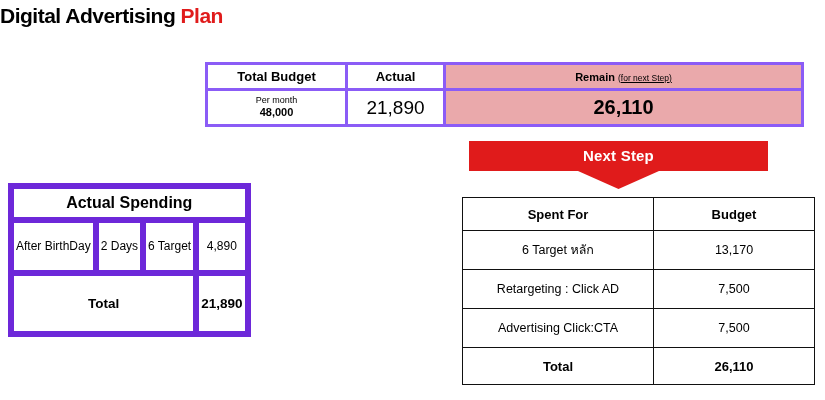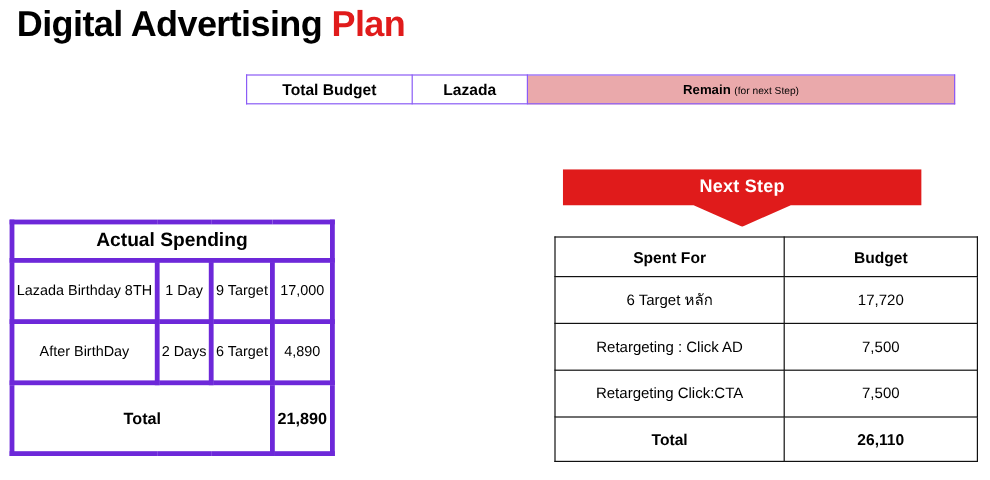--- a/index.html
+++ b/index.html
@@ -12,41 +12,41 @@
     background: #ffffff;
     font-family: "Liberation Sans", sans-serif;
     color: #000000;
     position: relative;
     overflow: hidden;
   }
 
   
   #title {
     position: absolute;
-    left: 14px;
+    left: 0;
     top: 4px;
-    font-size: 30px;
+    font-size: 21px;
     font-weight: bold;
     letter-spacing: -0.5px;
     white-space: nowrap;
   }
   #title .accent {
     color: #e01b1b;
   }
 
   
   #budget-table {
     position: absolute;
     left: 205px;
     top: 62px;
     border-collapse: collapse;
     table-layout: fixed;
   }
   #budget-table td {
-    border: 1px solid #8b5cf6;
+    border: 3px solid #8b5cf6;
     text-align: center;
     vertical-align: middle;
     padding: 0;
   }
   .bt-head {
     font-size: 13px;
     font-weight: bold;
     height: 23px;
   }
   .bt-val {
@@ -64,20 +64,21 @@
     line-height: 1.25;
   }
   .bt-remain-head {
     background: #eaa9ab;
     font-size: 11px;
     font-weight: bold;
   }
   .bt-remain-head .tiny {
     font-size: 8.5px;
     font-weight: normal;
+    text-decoration: underline;
   }
   .bt-remain-val {
     background: #eaa9ab;
     font-size: 20px;
     font-weight: bold;
   }
   .bt-total {
     width: 137px;
   }
   .bt-spent {
@@ -114,21 +115,21 @@
 
   
   #actual-table {
     position: absolute;
     left: 8px;
     top: 183px;
     border-collapse: collapse;
     table-layout: fixed;
   }
   #actual-table td, #actual-table th {
-    border: 4px solid #6d28d9;
+    border: 6px solid #6d28d9;
     text-align: center;
     vertical-align: middle;
     padding: 0 2px;
     font-weight: normal;
   }
   #actual-table .at-title {
     font-size: 16px;
     font-weight: bold;
     height: 28px;
   }
@@ -194,76 +195,78 @@
   <span>Digital Advertising </span><span class="accent">Plan</span>
 </div>
 
 <table id="budget-table">
   <tbody>
       <tr>
     <td class="bt-head bt-total" rowspan="1">
       <span>Total Budget</span>
     </td>
     <td class="bt-head bt-spent">
-      <span>Lazada</span>
+      <span>Actual</span>
     </td>
     <td class="bt-remain-head bt-remain">
       <span>Remain </span><span class="tiny">(for next Step)</span>
     </td>
+  </tr>
+  <tr>
+    <td class="bt-val bt-total">
+      <div class="bt-sub">Per month</div>
+      <div class="bt-subval">48,000</div>
+    </td>
+    <td class="bt-val bt-spent">21,890</td>
+    <td class="bt-remain-val bt-remain">26,110</td>
   </tr>
 </tbody>
   </table>
 
 <div id="next-step-arrow">
   <svg width="299" height="48" viewBox="0 0 299 48">
     <polygon points="0,0 299,0 299,30 190,30 149.5,48 109,30 0,30" fill="#e01b1b"></polygon>
   </svg>
   <div id="next-step-label">Next Step</div>
 </div>
 
 <table id="actual-table">
   <tbody>
       <tr>
     <td class="at-title" colspan="4">Actual Spending</td>
   </tr>
   <tr>
-    <td class="at-cell">Lazada Birthday 8TH</td>
-    <td class="at-cell">1 Day</td>
-    <td class="at-cell">9 Target</td>
-    <td class="at-cell">17,000</td>
-  </tr>
-  <tr>
     <td class="at-cell">After BirthDay</td>
     <td class="at-cell">2 Days</td>
     <td class="at-cell">6 Target</td>
     <td class="at-cell">4,890</td>
   </tr>
   <tr>
     <td class="at-total-label" colspan="3">Total</td>
     <td class="at-total-val">21,890</td>
   </tr>
 </tbody>
   </table>
 
 <table id="next-table">
   <tbody>
       <tr>
     <td class="nt-head col-spentfor">Spent For</td>
     <td class="nt-head col-nbudget">Budget</td>
   </tr>
   <tr>
     <td class="nt-cell">6 Target หลัก</td>
-    <td class="nt-cell">17,720</td>
+    <td class="nt-cell">13,170</td>
   </tr>
   <tr>
     <td class="nt-cell">Retargeting : Click  AD</td>
     <td class="nt-cell">7,500</td>
   </tr>
   <tr>
-    <td class="nt-cell">Retargeting Click:CTA</td>
+    <td class="nt-cell">Advertising Click:CTA</td>
     <td class="nt-cell">7,500</td>
   </tr>
   <tr>
     <td class="nt-total">Total</td>
     <td class="nt-total">26,110</td>
   </tr>
 </tbody>
   </table>
 
 </body></html>

